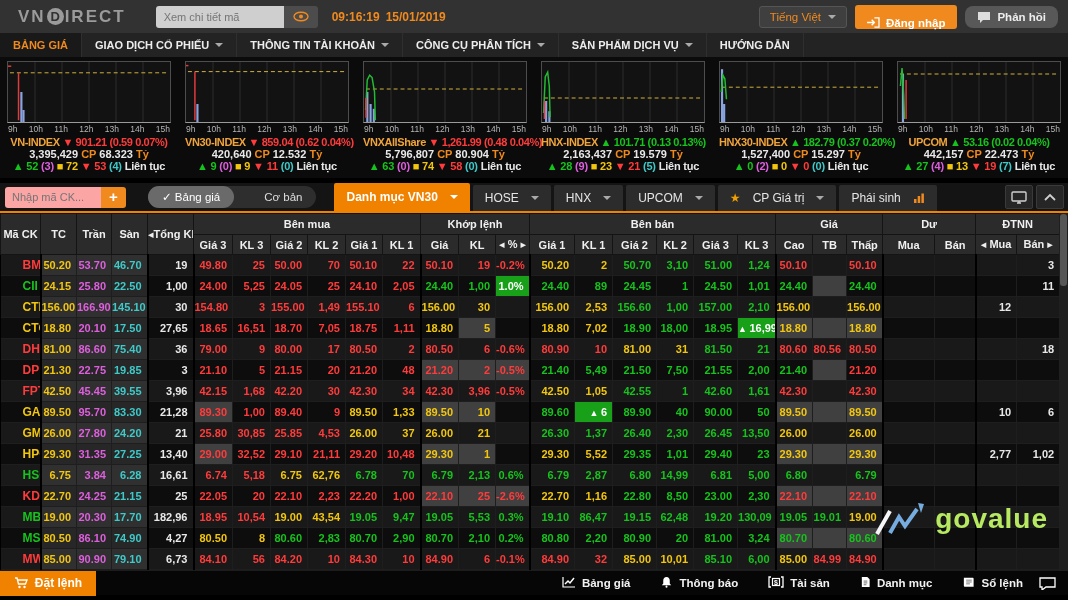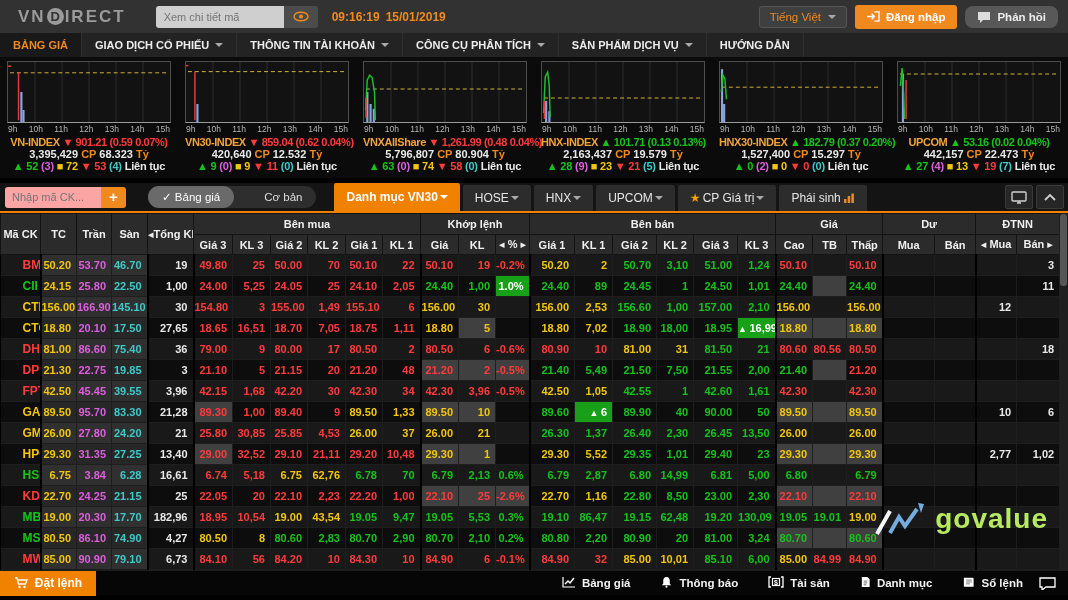--- a/index.html
+++ b/index.html
@@ -14,21 +14,21 @@
   .topbar { height:33px; background:#323232; display:flex; align-items:center; padding:0 10px 0 18px; }
   .logo { display:flex; align-items:center; color:#9b9b9b; font-size:17px; font-weight:bold; letter-spacing:2px; margin-right:30px; }
   .logo .dcircle { display:inline-block; width:17px; height:17px; border-radius:50%; background:#9b9b9b; color:#323232; text-align:center; line-height:17px; font-size:13px; letter-spacing:0; margin:0 1px; }
   .searchwrap { display:flex; align-items:center; }
   .searchwrap input { width:128px; height:22px; background:#cfcfcf; border:none; border-radius:3px 0 0 3px; padding:0 8px; font-size:11px; color:#333; outline:none; }
   .eyebtn { width:34px; height:22px; background:#4c4c4c; border-radius:0 3px 3px 0; display:flex; align-items:center; justify-content:center; cursor:pointer; }
   .clock { margin-left:14px; font-weight:bold; font-size:12px; color:#f08a1e; }
   .clock .date { margin-left:6px; }
   .topright { margin-left:auto; display:flex; align-items:center; gap:8px; }
   .langbtn { background:#3f3f3f; border:1px solid #555; border-radius:3px; height:22px; padding:0 10px; display:flex; align-items:center; gap:7px; color:#f08a1e; font-size:11.5px; cursor:pointer; }
-  .btn-orange { background:#f08a1e; border-radius:3px; height:22px; padding:12px 12px; display:flex; align-items:center; gap:6px; color:#fff; font-weight:bold; font-size:11.5px; cursor:pointer; }
+  .btn-orange { background:#f08a1e; border-radius:3px; height:22px; padding:12px 12px; display:flex; gap:6px; color:#fff; font-weight:bold; font-size:11.5px; cursor:pointer; }
   .btn-grey { background:#585858; border-radius:8px; height:22px; padding:0 12px; display:flex; align-items:center; gap:6px; color:#eee; font-weight:bold; font-size:11.5px; cursor:pointer; }
   .caret { display:inline-block; width:0; height:0; border-left:4px solid transparent; border-right:4px solid transparent; border-top:4px solid #aaa; }
 
   
   .menubar { height:24px; background:#232323; display:flex; }
   .menu-item { padding:0 13px; line-height:24px; font-weight:bold; font-size:11px; color:#ededed; border-right:1px solid #2f2f2f; display:flex; align-items:center; gap:6px; cursor:pointer; white-space:nowrap; }
   .menu-item.active { color:#f08a1e; background:#191919; }
 
   
   .indices { height:121px; background:#0b0b0b; display:flex; padding-top:4px; }
@@ -44,21 +44,21 @@
   .gap { height:5px; background:#000; }
   .tabsbar { height:30px; background:#141414; border-bottom:2px solid #f08200; display:flex; align-items:flex-end; padding-left:5px; }
   .tabsbar .row { display:flex; align-items:center; height:28px; width:100%; }
   .syminput { display:flex; align-items:center; }
   .syminput input { width:96px; height:21px; background:#fca5a5; border:none; border-radius:3px 0 0 3px; padding:0 7px; font-size:11px; color:#444; outline:none; }
   .plusbtn { width:25px; height:21px; background:#f08a1e; color:#fff; border-radius:0 3px 3px 0; font-size:15px; font-weight:bold; text-align:center; line-height:20px; cursor:pointer; }
   .viewtoggle { margin-left:22px; background:#2e2e2e; border-radius:11px; display:flex; align-items:center; height:22px;gap:16px; }
   .viewtoggle .opt { padding:0 14px; line-height:22px; color:#ddd; font-size:11.5px; cursor:pointer; white-space:nowrap; }
   .viewtoggle .opt.sel { background:#6a6a6a; border-radius:11px; color:#fff; }
   .tabs { margin-left:18px; display:flex; align-items:flex-end; height:28px; }
-  .tab { height:26px; display:flex; align-items:center; gap:2px; background:#2c2c2c; color:#e5e5e5; padding:0 12px; margin-right:3px; font-size:12px; border-radius:2px 2px 0 0; cursor:pointer; white-space:nowrap; }
+  .tab { height:26px; display:flex; align-items:center; gap:12px; background:#2c2c2c; color:#e5e5e5; padding:0 12px; margin-right:3px; font-size:12px; border-radius:2px 2px 0 0; cursor:pointer; white-space:nowrap; }
   .tab.active { background:#f08200; color:#fff; font-weight:bold; height:28px; }
   .tab .star { color:#f0a000; font-size:12px; }
   .tabsbar .rightbtns { margin-left:auto; display:flex; gap:3px; margin-right:4px; align-items:center; }
   .sqbtn { width:28px; height:24px; background:#262626; border:1px solid #3a3a3a; border-radius:2px; display:flex; align-items:center; justify-content:center; cursor:pointer; }
 
   
   .tablewrap { position:relative; background:#000; }
   table { border-collapse:collapse; table-layout:fixed; width:1059px; }
   th { background:#2b2b2b; color:#f0f0f0; font-size:11px; font-weight:bold; border:1px solid #141414; height:21px; text-align:center; overflow:hidden; white-space:nowrap; }
   thead tr:last-child th { height:20px; }

